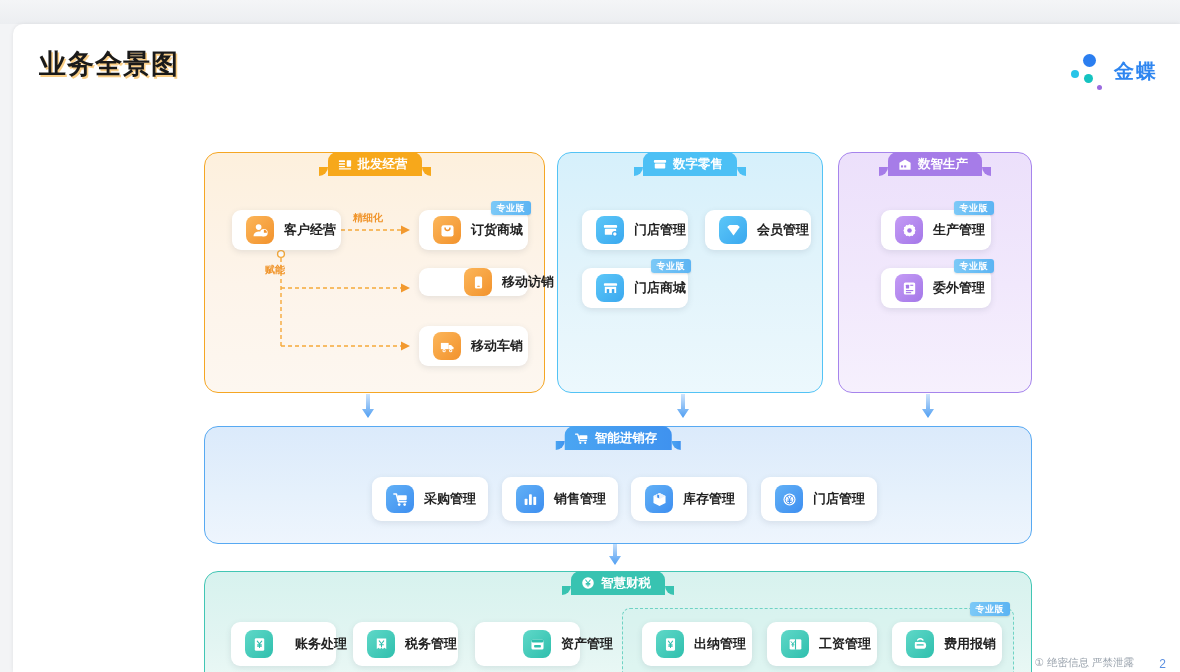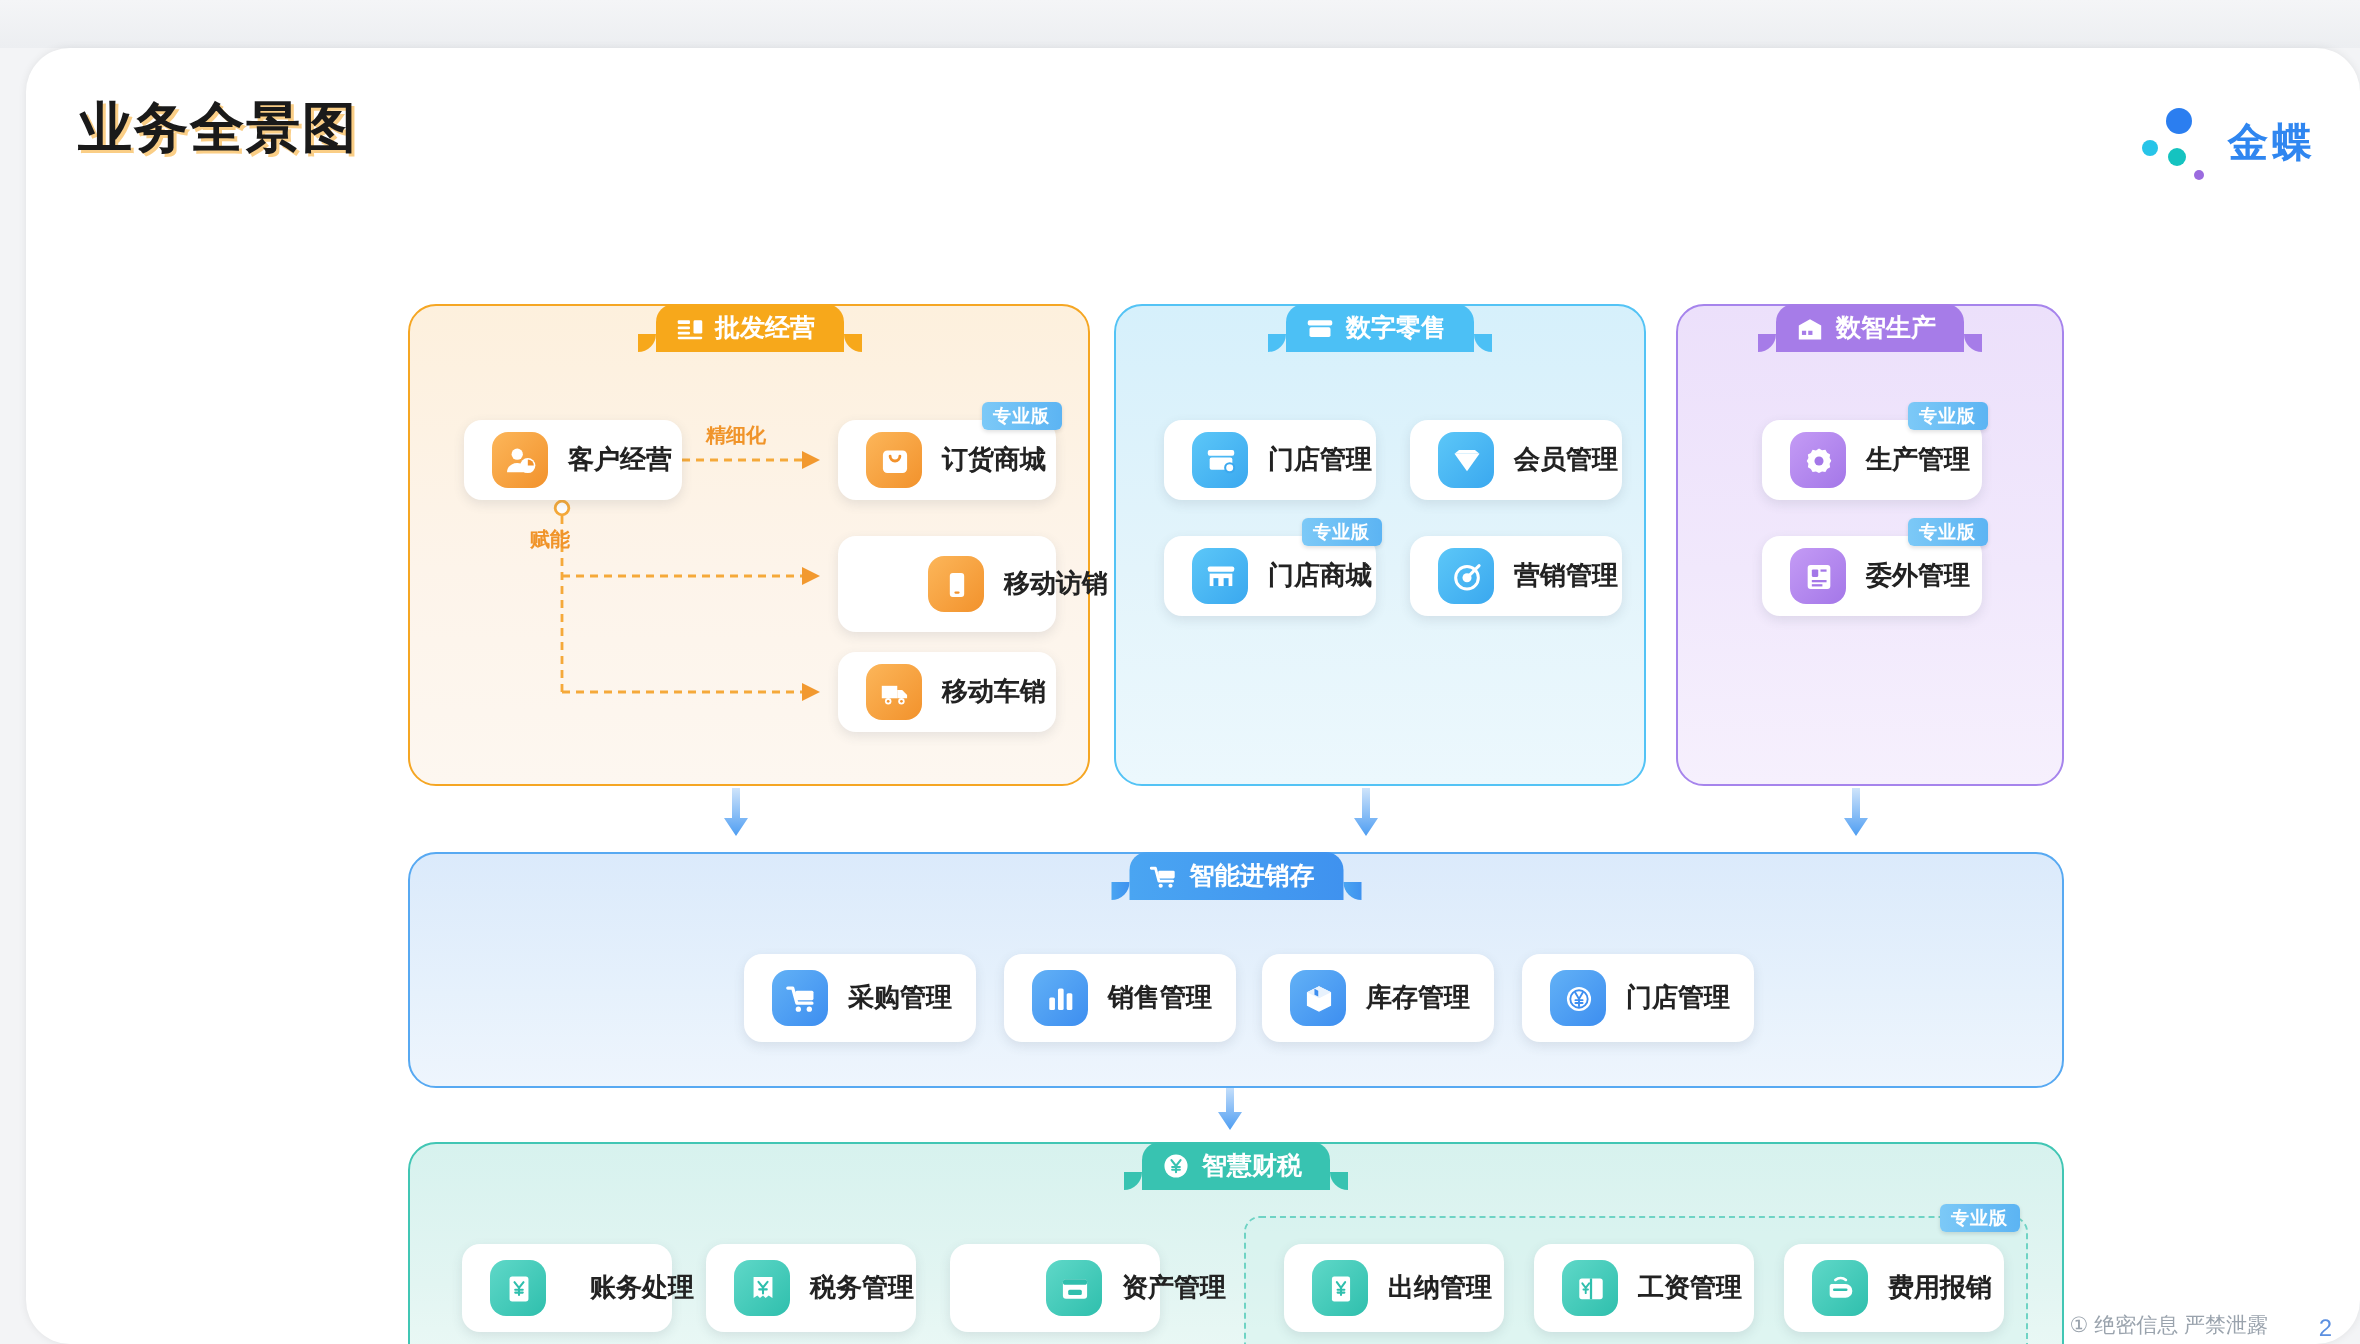--- a/index.html
+++ b/index.html
@@ -14,21 +14,20 @@
   .topbar {
     position: absolute; left: 0; top: 0; width: 1180px; height: 24px;
     background: linear-gradient(180deg,#f4f5f7 0%,#eceef1 100%);
   }
   .page {
     position: absolute; left: 13px; top: 24px; width: 1167px; height: 648px;
     background: #ffffff;
     border-top-left-radius: 10px;
     box-shadow: 0 0 4px rgba(0,0,0,.08);
     overflow: hidden;
-    border-radius: 22px;
   }
 
   
   .page-title {
     position: absolute; left: 26px; top: 22px;
     font-size: 27px; font-weight: bold; color: #1a1a1a;
     letter-spacing: 1px;
     text-shadow: 1.5px 1.5px 0 rgba(245,166,35,.55);
   }
   .brand { position: absolute; right: 22px; top: 28px; display: flex; align-items: center; gap: 8px; }
@@ -213,21 +212,21 @@
         <span class="pro-badge">专业版</span>
         <span class="card-ico ico-orange">
           <svg width="17" height="17" viewBox="0 0 18 18">
               <rect x="2.6" y="3.4" width="12.8" height="12" rx="2.4" fill="#fff"></rect>
               <path d="M6.4 6.4a2.6 2.6 0 0 0 5.2 0" fill="none" stroke="#f2922c" stroke-width="1.5" stroke-linecap="round"></path>
             </svg>
         </span>
         <span class="card-label">订货商城</span>
       </div>
 
-      <div class="card" style="left:214px;top:115px;width:109px;height:48px;padding-left:45px;">
+      <div class="card" style="left:214px;top:115px;width:109px;height:28px;padding-left:45px;">
         <span class="card-ico ico-orange">
           <svg width="17" height="17" viewBox="0 0 18 18">
               <rect x="5.2" y="2.6" width="7.6" height="12.8" rx="1.6" fill="#fff"></rect>
               <rect x="7.6" y="12.4" width="2.8" height="1.2" rx=".6" fill="#f2922c"></rect>
             </svg>
         </span>
         <span class="card-label">移动访销</span>
       </div>
 
       <div class="card" style="left:214px;top:173px;width:109px;height:40px;">
@@ -283,30 +282,20 @@
           <svg width="17" height="17" viewBox="0 0 18 18">
               <rect x="2" y="3.4" width="14" height="2.8" rx="1" fill="#fff"></rect>
               <path d="M3 7.2h12v6.6H3z" fill="#fff"></path>
               <rect x="5" y="9.6" width="2.6" height="4.2" fill="#3aa8ef"></rect>
               <rect x="10.4" y="9.6" width="2.6" height="4.2" fill="#3aa8ef"></rect>
             </svg>
         </span>
         <span class="card-label">门店商城</span>
       </div>
 
-      <div class="card" style="left:147px;top:115px;width:106px;height:40px;">
-        <span class="card-ico ico-blue">
-          <svg width="17" height="17" viewBox="0 0 18 18">
-              <circle cx="9" cy="9.4" r="6" fill="none" stroke="#fff" stroke-width="1.6"></circle>
-              <circle cx="9" cy="9.4" r="2.4" fill="#fff"></circle>
-              <path d="M9.6 8.8 15.4 3" stroke="#fff" stroke-width="1.6" stroke-linecap="round"></path>
-            </svg>
-        </span>
-        <span class="card-label">营销管理</span>
-      </div>
     </div>
 
     <div class="panel" id="panel-mfg">
       <div class="panel-head">
         <span class="head-ico">
           <svg width="14" height="13" viewBox="0 0 16 14">
               <path d="M8 1.4 14.4 5v8H1.6V5z" fill="#fff"></path>
               <rect x="3.4" y="8" width="2.4" height="2.4" fill="#a67ce8"></rect>
               <rect x="7" y="8" width="2.4" height="2.4" fill="#a67ce8"></rect>
             </svg>

